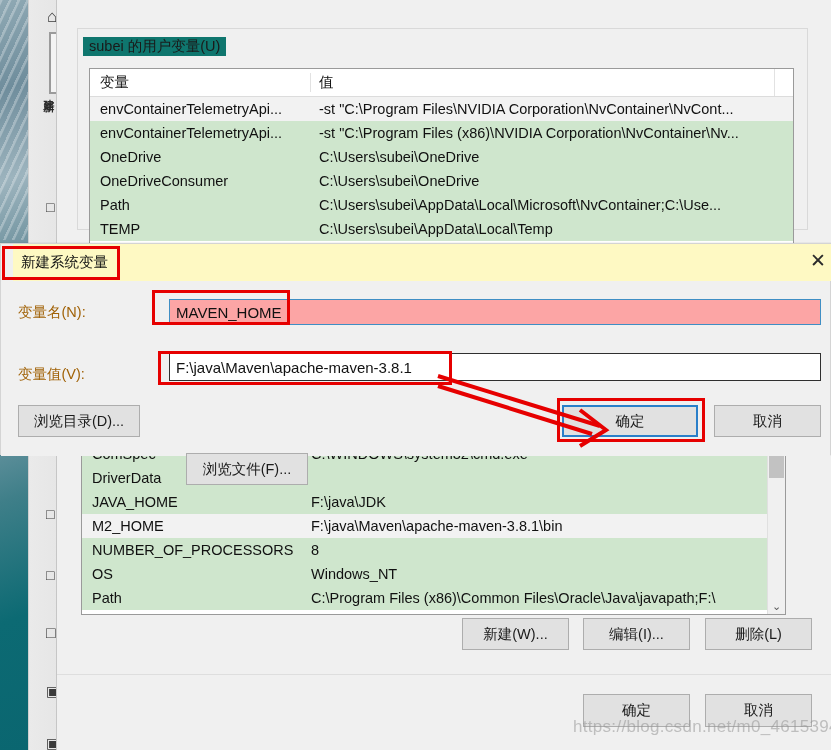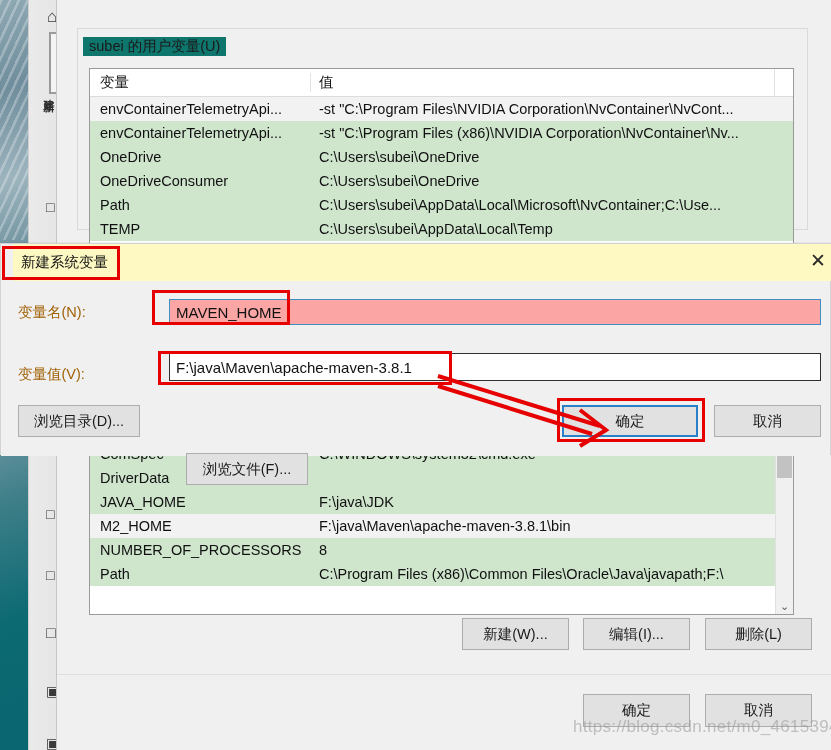--- a/index.html
+++ b/index.html
@@ -90,21 +90,21 @@
   .vrow.alt { background: #f2f2f2; }
   .vrow .c1 { width: 221px; padding-left: 10px; box-sizing:border-box;
               font-size: 14.5px; color:#111; white-space:nowrap; overflow:hidden; }
   .vrow .c2 { flex:1; padding-left: 8px; font-size: 14.5px; color:#111;
               white-space:nowrap; overflow:hidden; padding-right:4px; }
 
   
   #user-table { left: 32px; top: 68px; width: 705px; height: 178px; }
 
   
-  #sys-table  { left: 32px; top: 455px; width: 705px; height: 160px; }
+  #sys-table  { left: 24px; top: 455px; width: 705px; height: 160px; }
 
   .vbody { position: relative; }
 
   
   .scrollbar {
     position: absolute; right: 0; top: 0; width: 17px; height: 100%;
     background: #f0f0f0; border-left: 1px solid #e0e0e0;
   }
   .sb-thumb {
     position:absolute; left:1px; top:0; width: 15px; height: 22px;
@@ -281,20 +281,24 @@
       </div>
       <div class="vrow alt">
         <div class="c1">M2_HOME</div>
         <div class="c2">F:\java\Maven\apache-maven-3.8.1\bin</div>
       </div>
       <div class="vrow">
         <div class="c1">NUMBER_OF_PROCESSORS</div>
         <div class="c2">8</div>
       </div>
       <div class="vrow">
+        <div class="c1">OS</div>
+        <div class="c2">Windows_NT</div>
+      </div>
+      <div class="vrow">
         <div class="c1">Path</div>
         <div class="c2">C:\Program Files (x86)\Common Files\Oracle\Java\javapath;F:\</div>
       </div>
     </div>
     <div class="scrollbar">
       <div class="sb-thumb"></div>
       <div class="sb-arrow">⌄</div>
     </div>
   </div>
 

